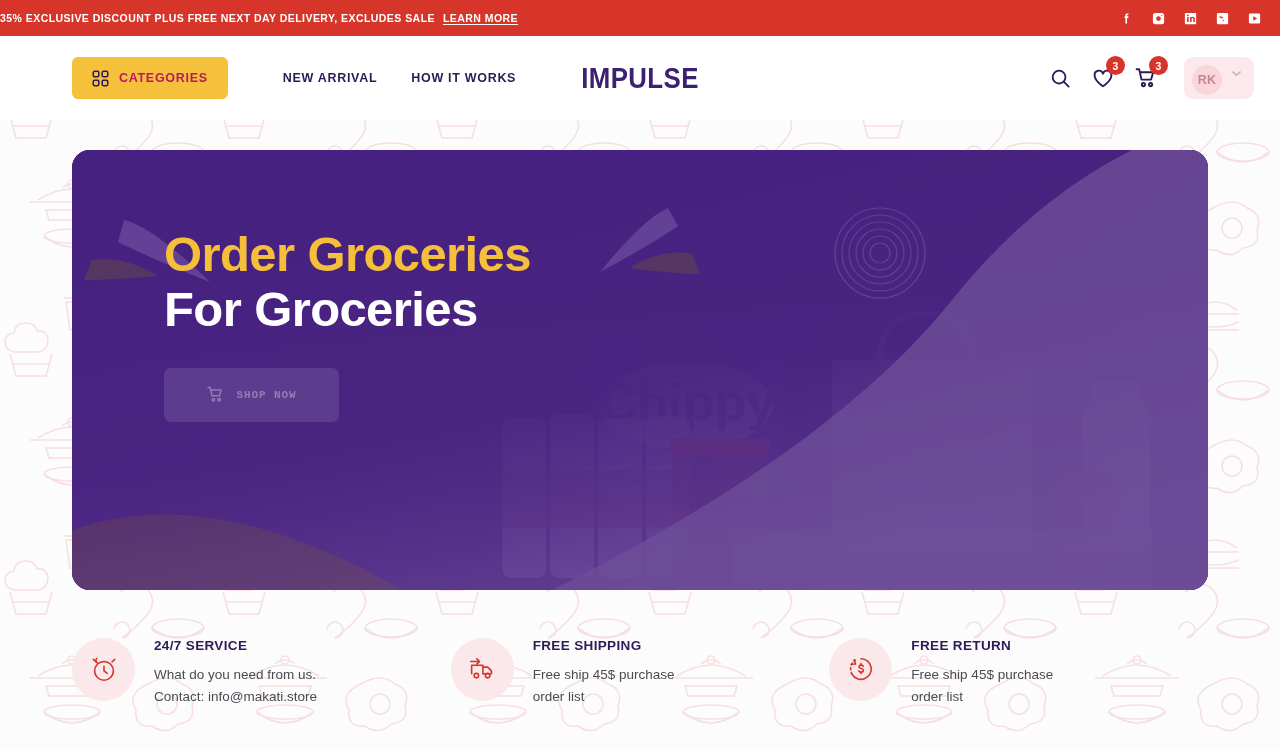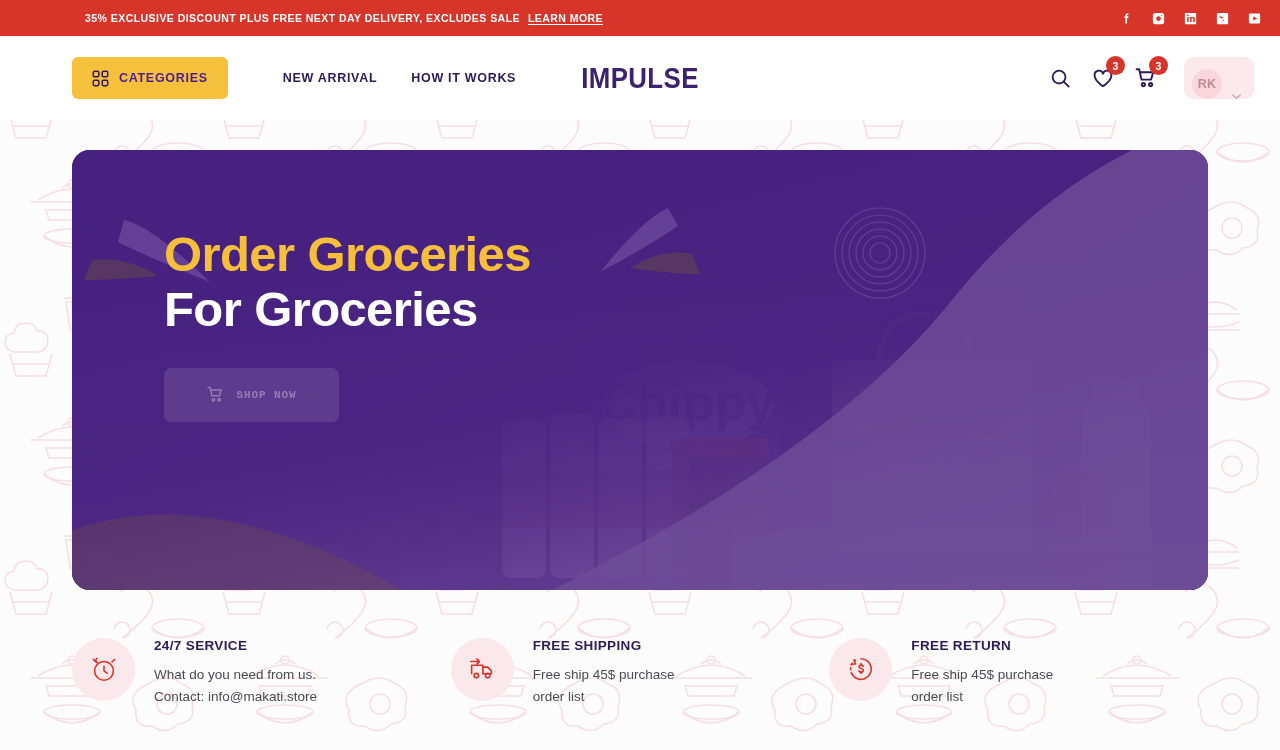--- a/index.html
+++ b/index.html
@@ -32,23 +32,22 @@
     position: relative;
     height: 36px;
     background: #d7342a;
     display: flex;
     align-items: center;
     padding: 0 18px 0 0;
     z-index: 6;
   }
   .announce-text {
     position: absolute;
-    left: 13px; right: 0;
+    left: 0; right: 0;
     text-align: left;
-    padding-left: 72px;
     font-size: 10.5px;
     font-weight: bold;
     letter-spacing: 0.45px;
     color: #ffffff;
     white-space: nowrap;
   }
   .announce-link {
     font-size: 10.5px;
     font-weight: bold;
     letter-spacing: 0.45px;
@@ -89,21 +88,21 @@
     height: 42px;
     padding: 0 20px;
     cursor: pointer;
   }
   .cat-btn .grid-ic { width: 17px; height: 17px; display: block; }
   .cat-btn .grid-ic svg { width: 17px; height: 17px; display: block; }
   .cat-label {
     font-size: 12.5px;
     font-weight: bold;
     letter-spacing: 0.7px;
-    color: #4c1d95;
+    color: #be185d;
     white-space: nowrap;
   }
   .nav {
     display: flex;
     align-items: center;
     gap: 34px;
     margin-left: 35px;
     padding-left: 20px;
   }
   .nav-item {
@@ -153,26 +152,26 @@
     color: #fff;
     font-size: 10.5px;
     font-weight: bold;
     display: flex;
     align-items: center;
     justify-content: center;
     padding: 0 5px;
   }
   .user-chip {
     display: flex;
-    align-items: flex-end;
+    align-items: flex-start;
     gap: 9px;
     background: #fbe9ec;
     border-radius: 9px;
     height: 42px;
-    padding: 0 12px 0 8px;
+    padding: 8px 12px 0 8px;
     margin-left: 8px;
     cursor: pointer;
   }
   .avatar {
     width: 30px; height: 30px;
     border-radius: 50%;
     background: #f8d6dc;
     color: #c8868f;
     font-size: 12.5px;
     font-weight: bold;

